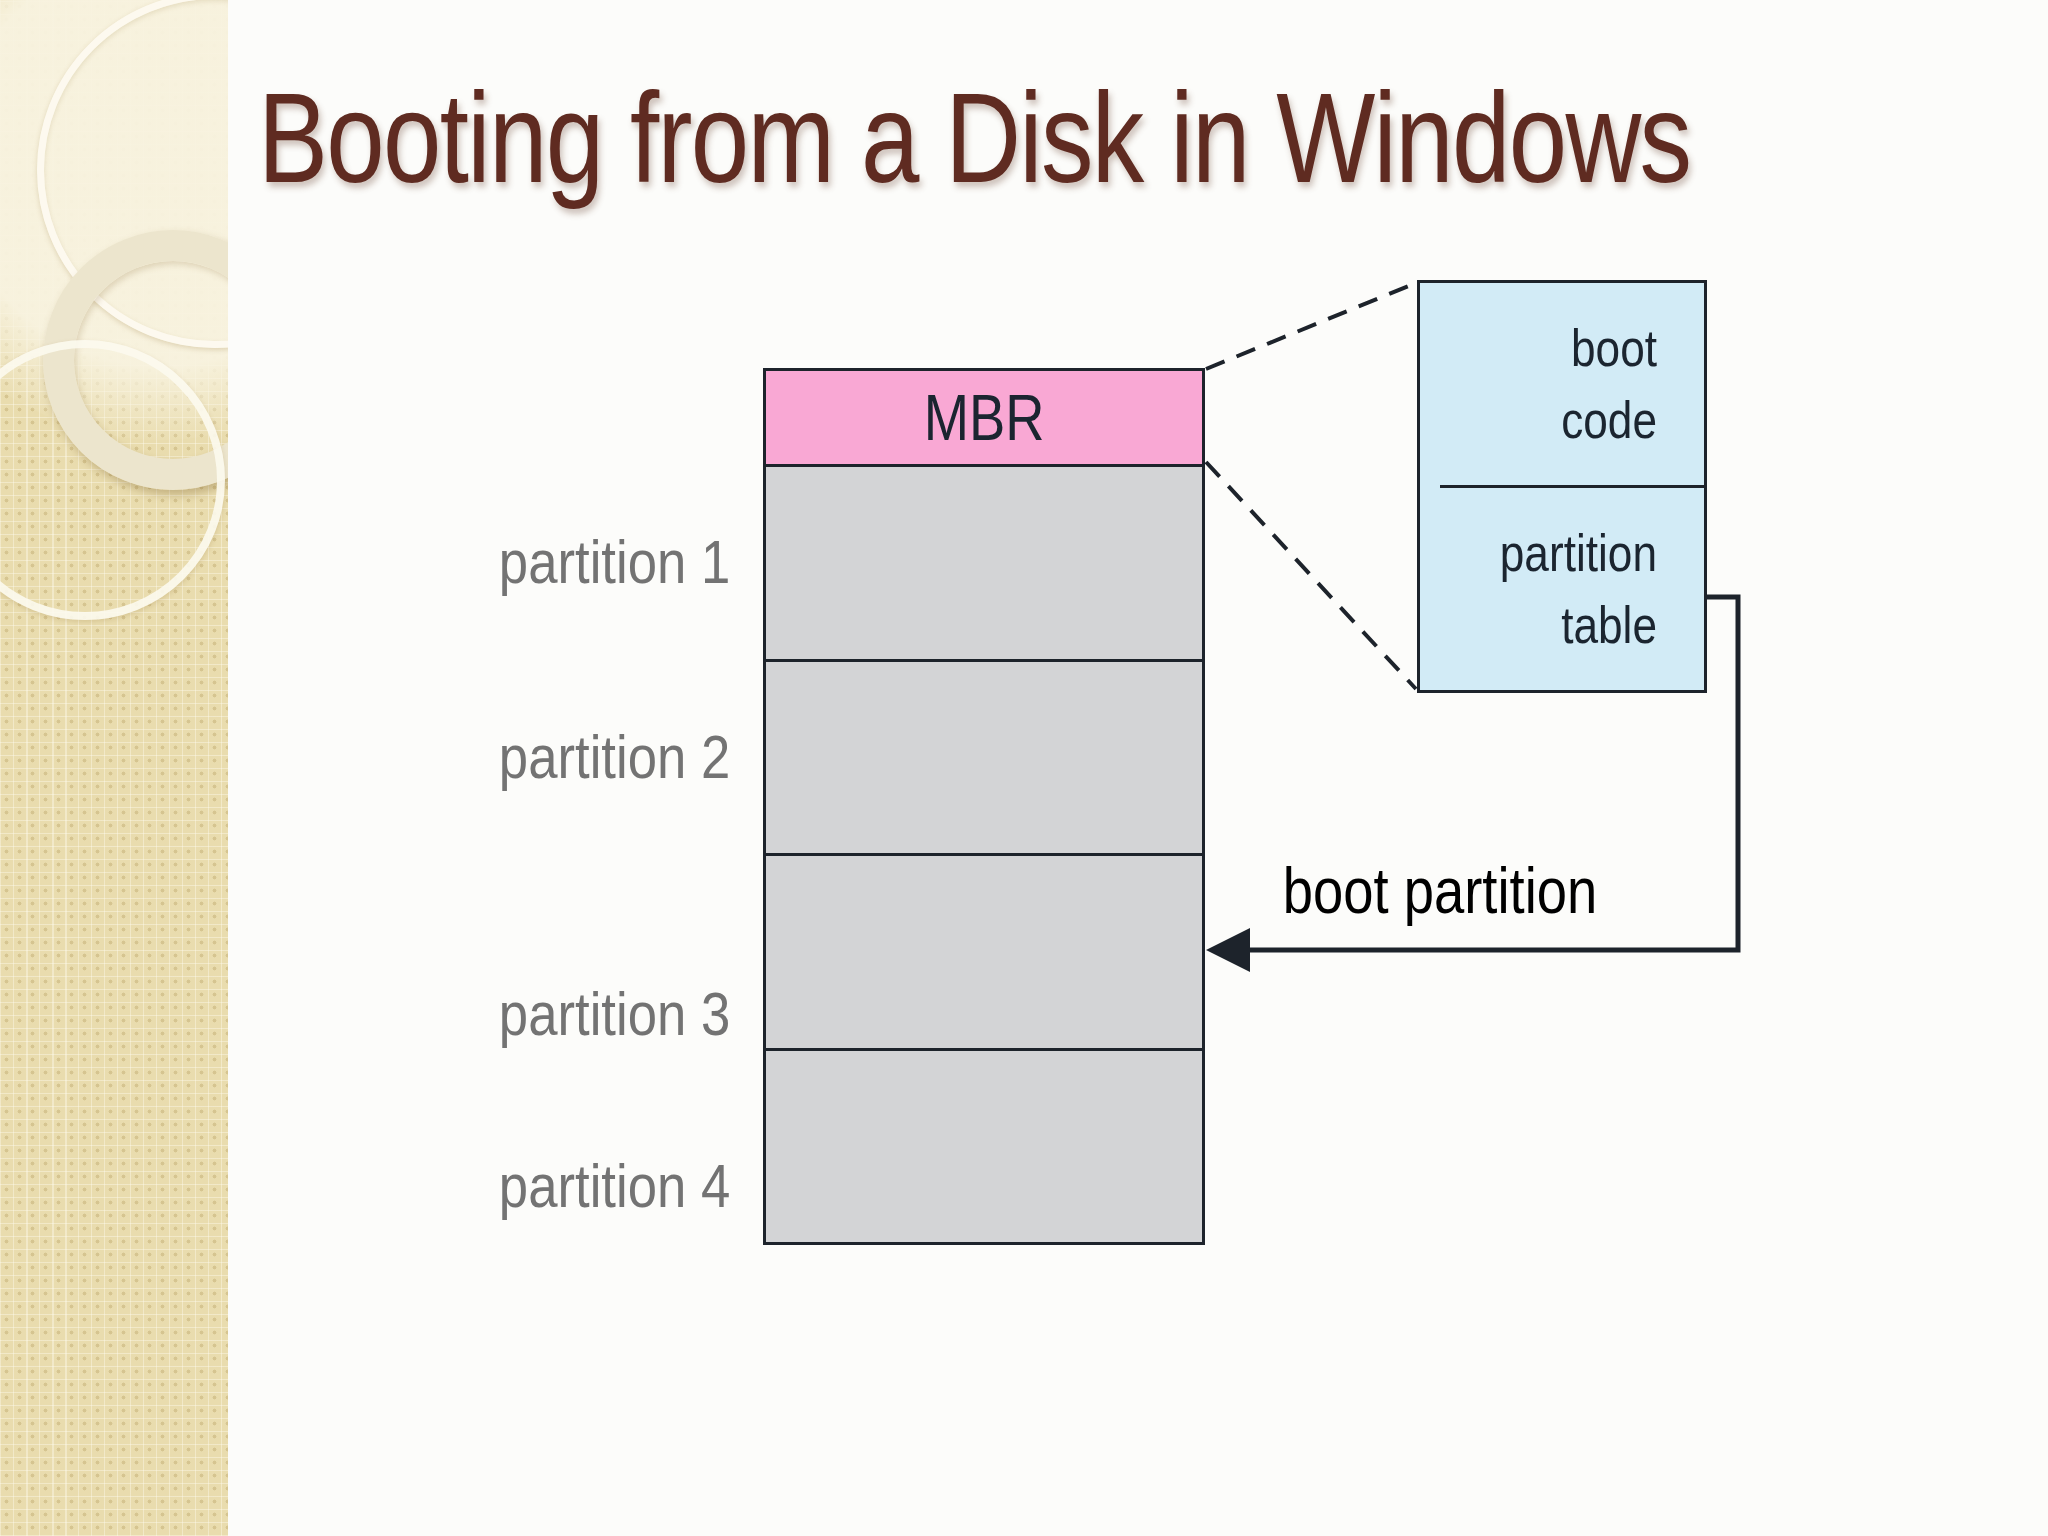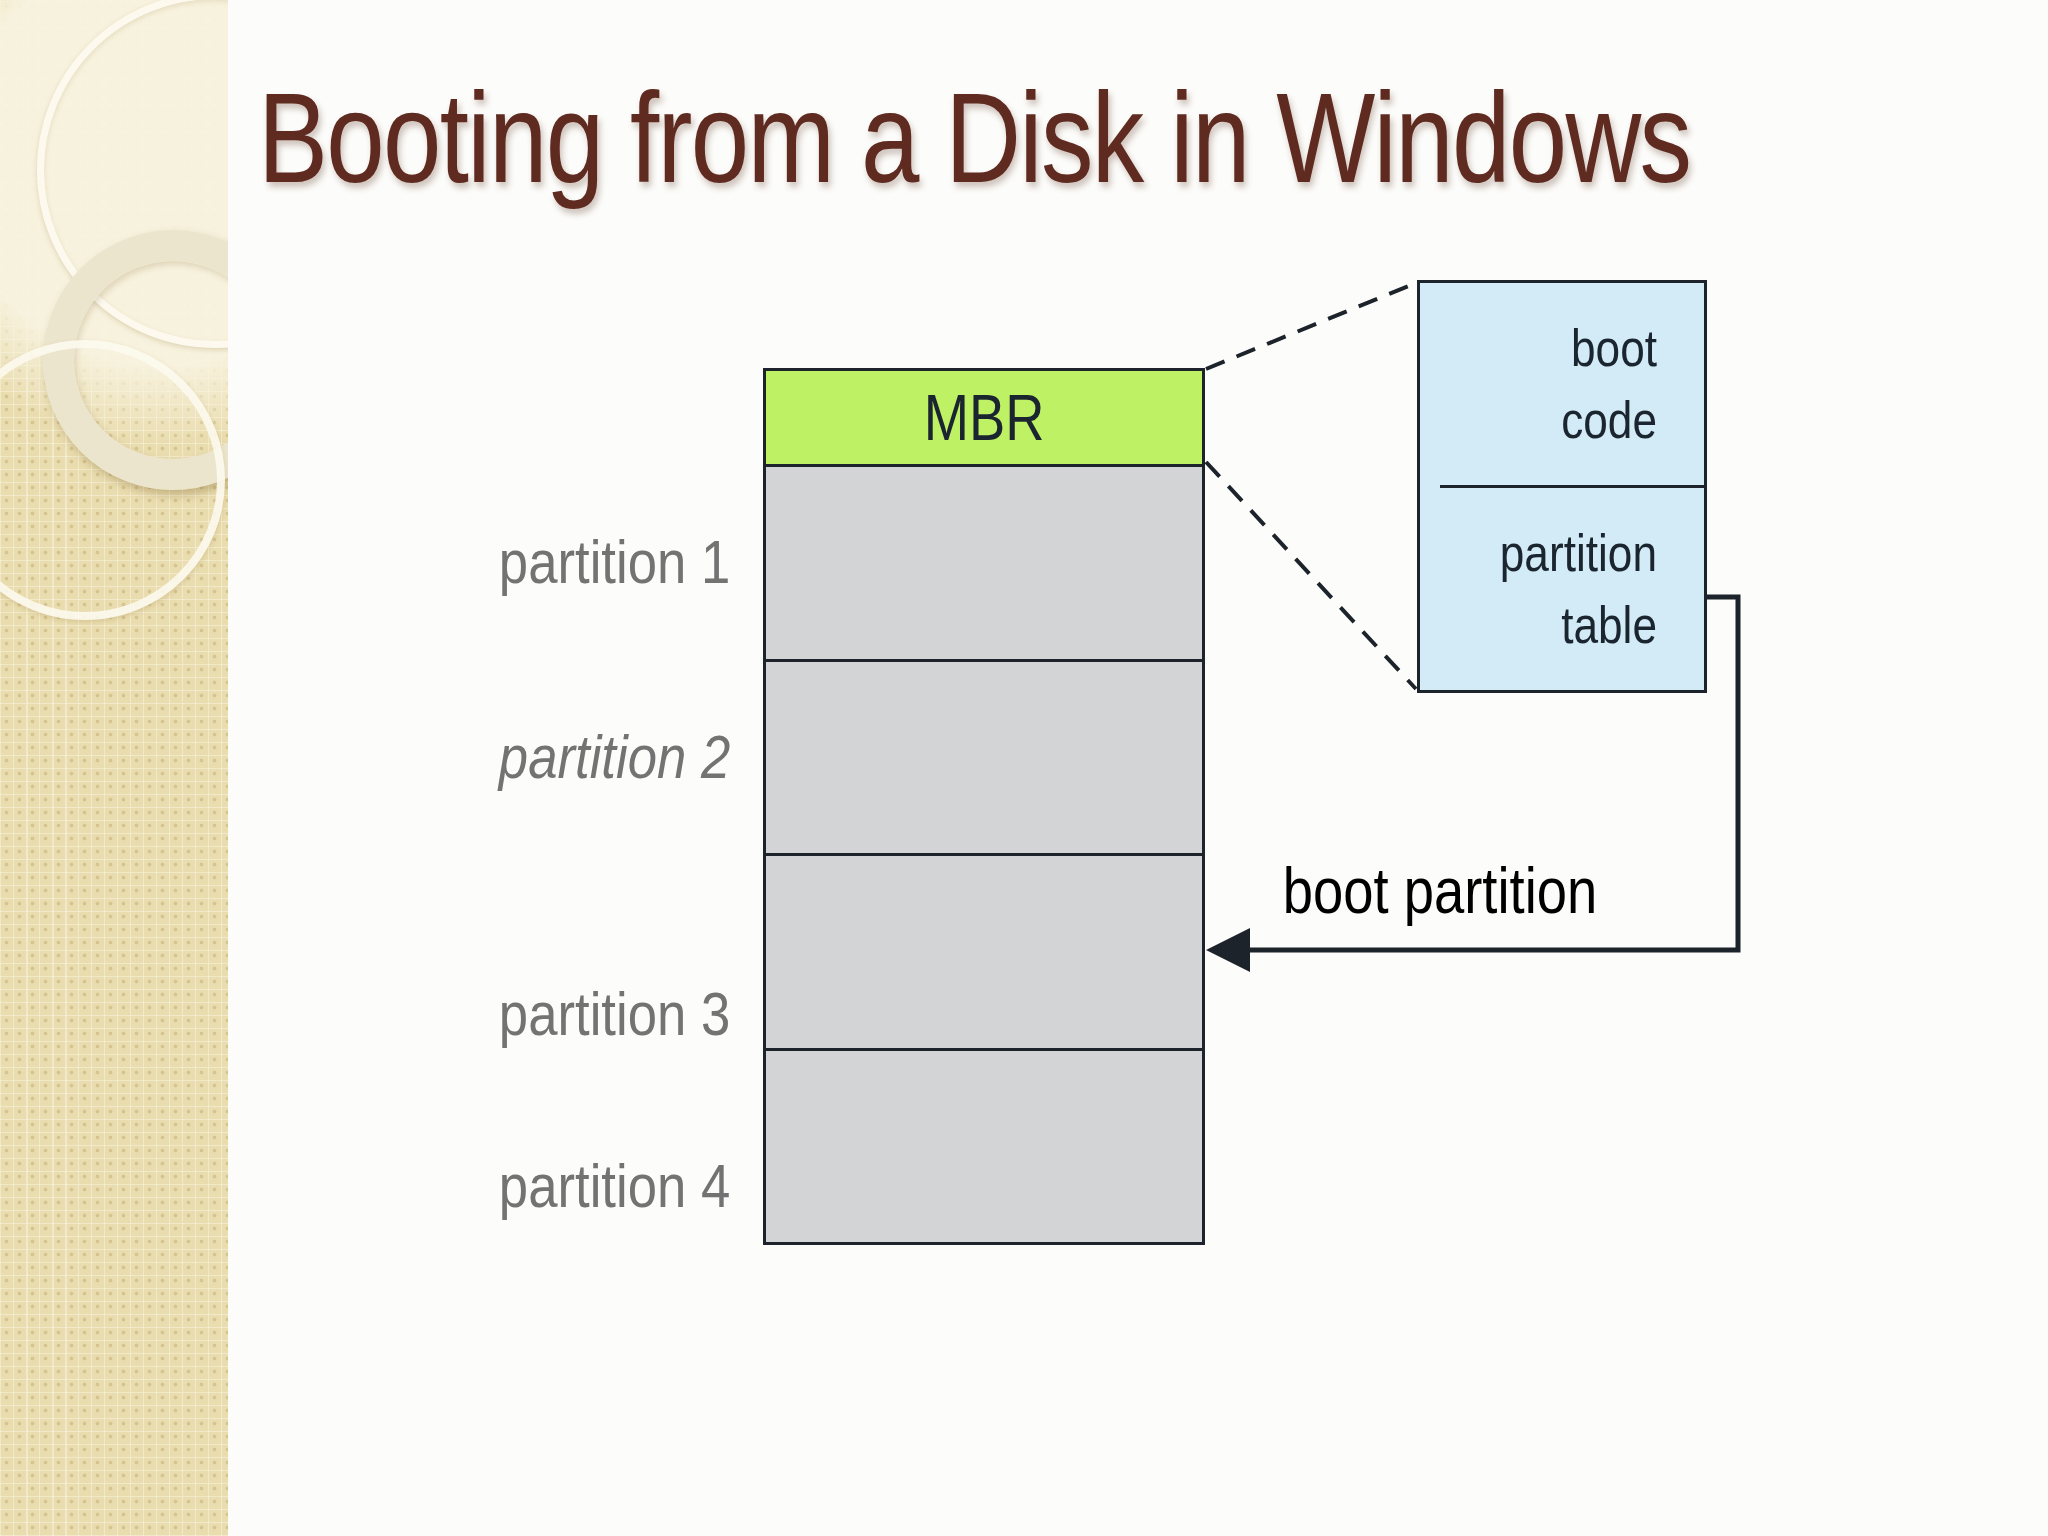--- a/index.html
+++ b/index.html
@@ -52,33 +52,33 @@
   
   .fig-text{color:#1b2530;}
   .condense{display:inline-block;transform:scaleX(.85);}
 
   .disk{
     position:absolute;left:763px;top:368px;width:442px;height:877px;
     border:3px solid #1d232b;box-sizing:border-box;
     display:flex;flex-direction:column;background:#d3d4d6;
   }
   .disk-mbr{
-    height:93px;flex:none;background:#bef264;border-bottom:3px solid #1d232b;
+    height:93px;flex:none;background:#f9a8d4;border-bottom:3px solid #1d232b;
     display:flex;align-items:center;justify-content:center;
     font-size:64px;
   }
   .disk-part{flex:1;background:#d3d4d6;border-bottom:3px solid #1d232b;}
   .disk-part:last-child{border-bottom:none;}
 
   .part-label{
     position:absolute;left:330px;width:400px;text-align:right;
     font-size:62px;line-height:70px;color:#737373;white-space:nowrap;
   }
   .part-label .condense{transform-origin:right center;}
-  .pl-1{top:527px;} .pl-2{top:722px;font-style:italic;} .pl-3{top:955px;margin-top:24px;} .pl-4{top:1151px;}
+  .pl-1{top:527px;} .pl-2{top:722px;} .pl-3{top:955px;margin-top:24px;} .pl-4{top:1151px;}
 
   .detail{
     position:absolute;left:1417px;top:280px;width:290px;height:413px;
     border:3px solid #1d232b;box-sizing:border-box;background:#d2ebf6;
     display:flex;flex-direction:column;
   }
   .detail-cell{
     flex:1;display:flex;align-items:center;justify-content:center;text-align:right;
     font-size:52px;line-height:72px;margin-left:20px;
   }

